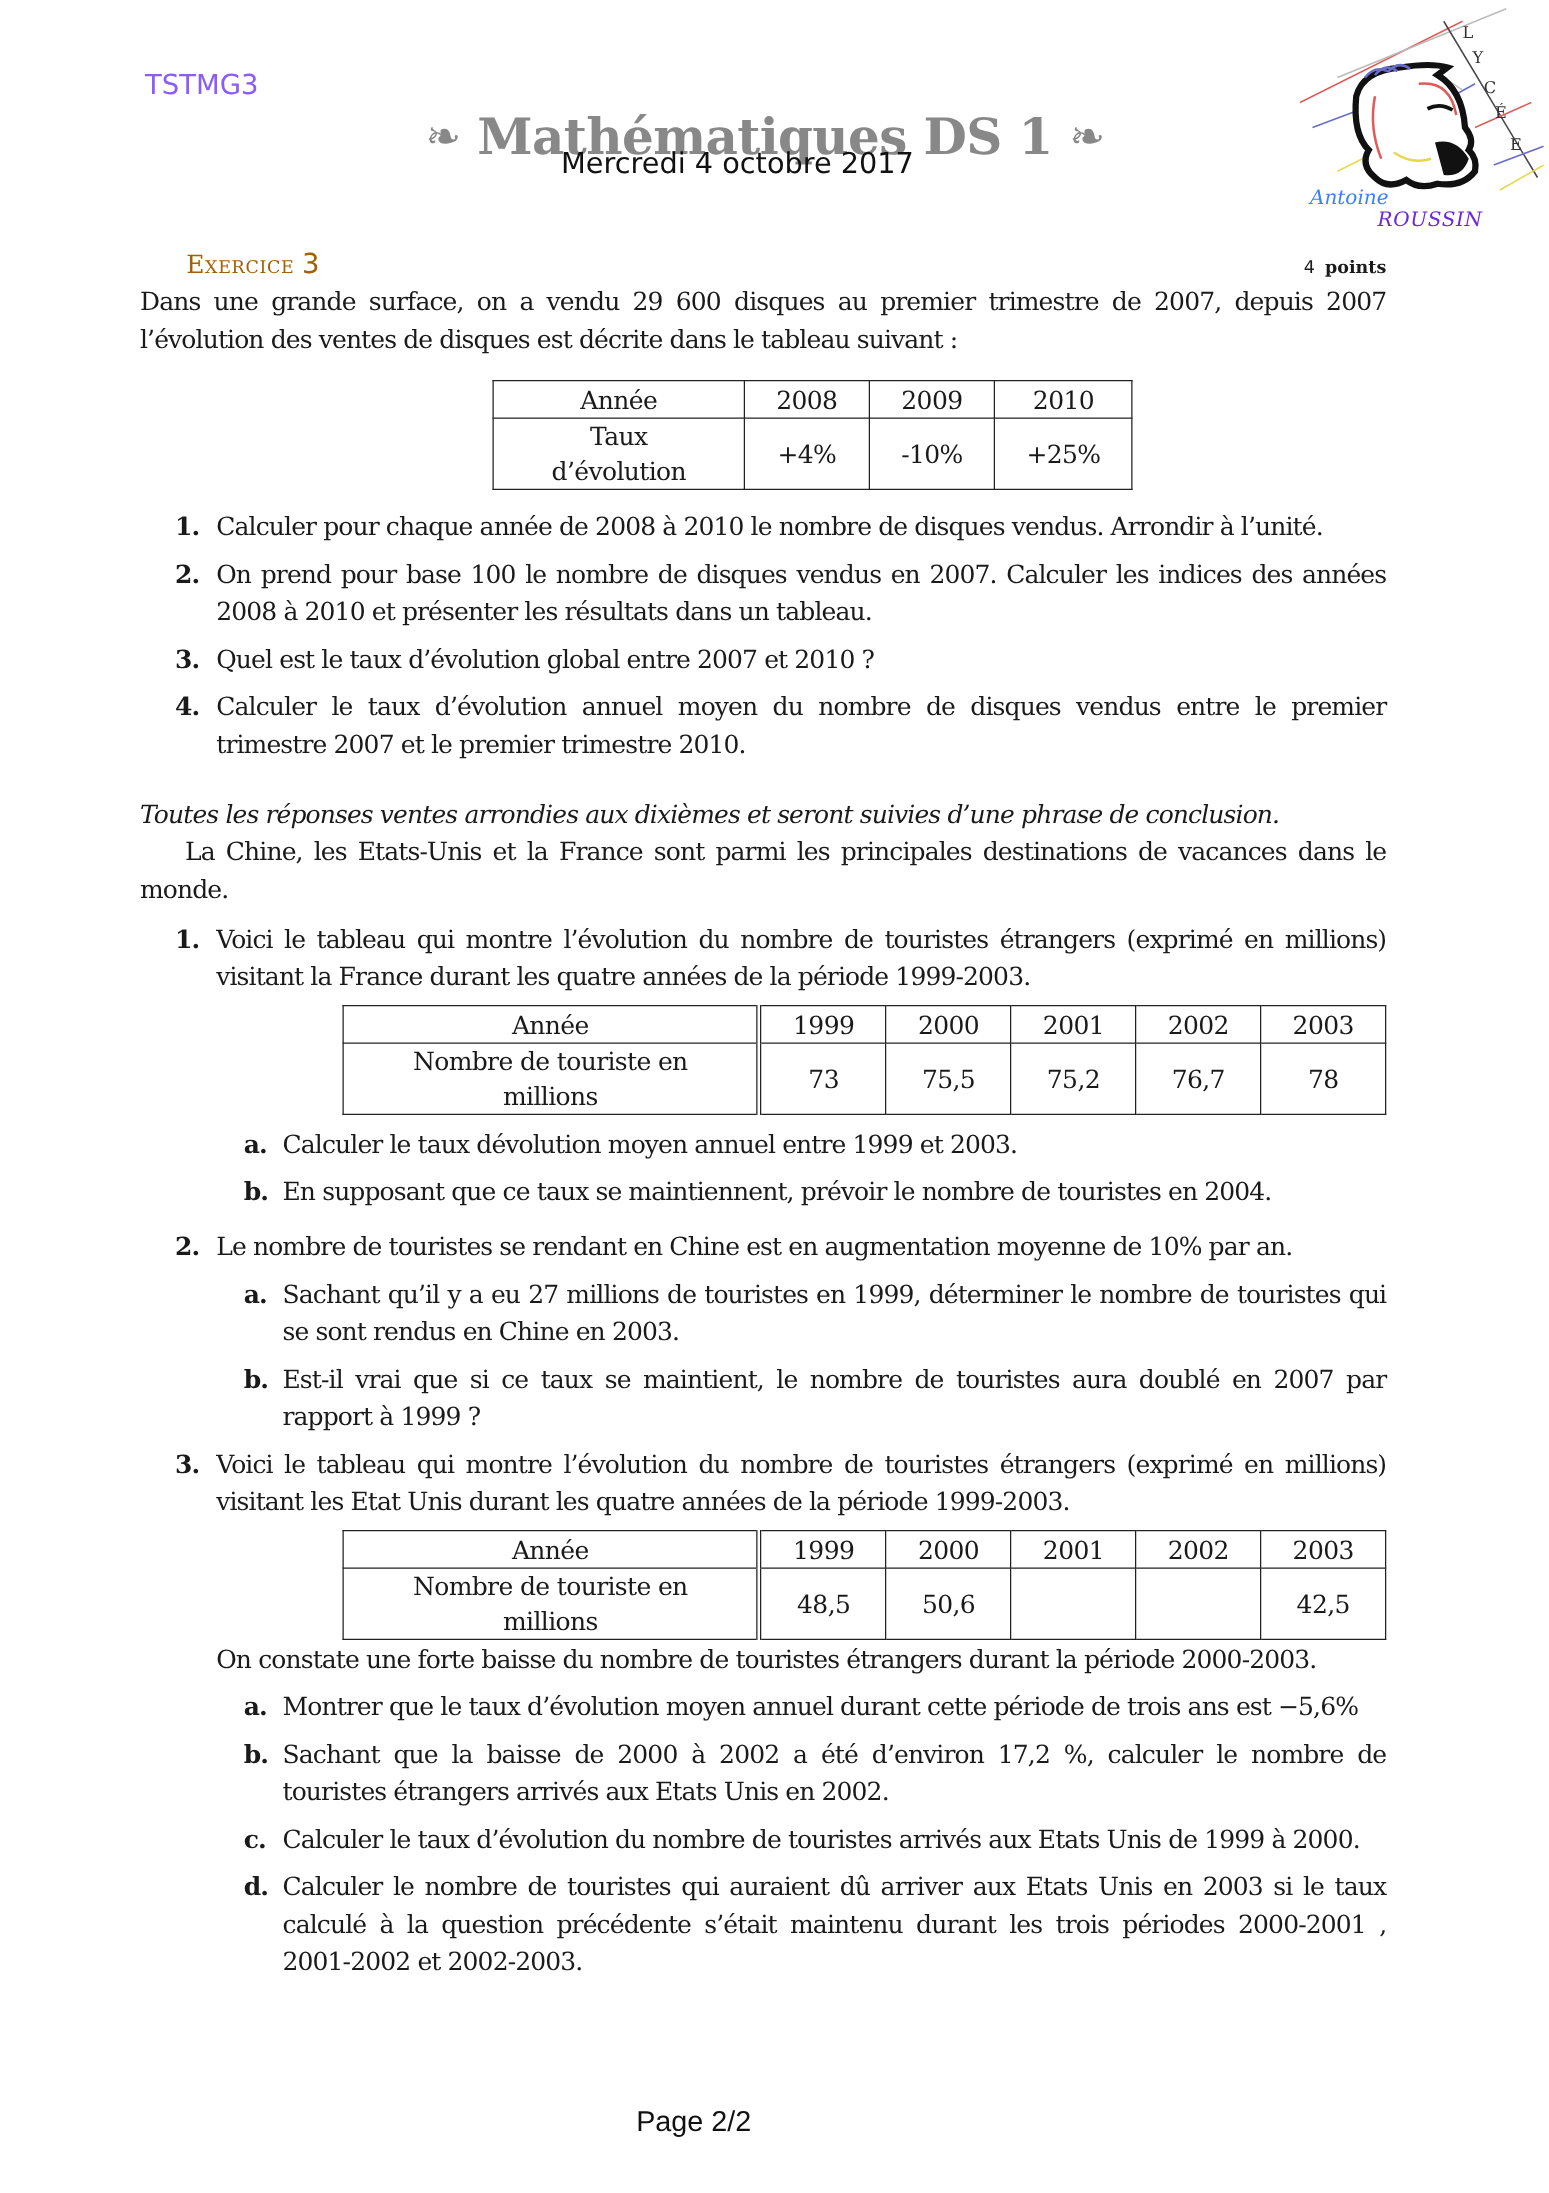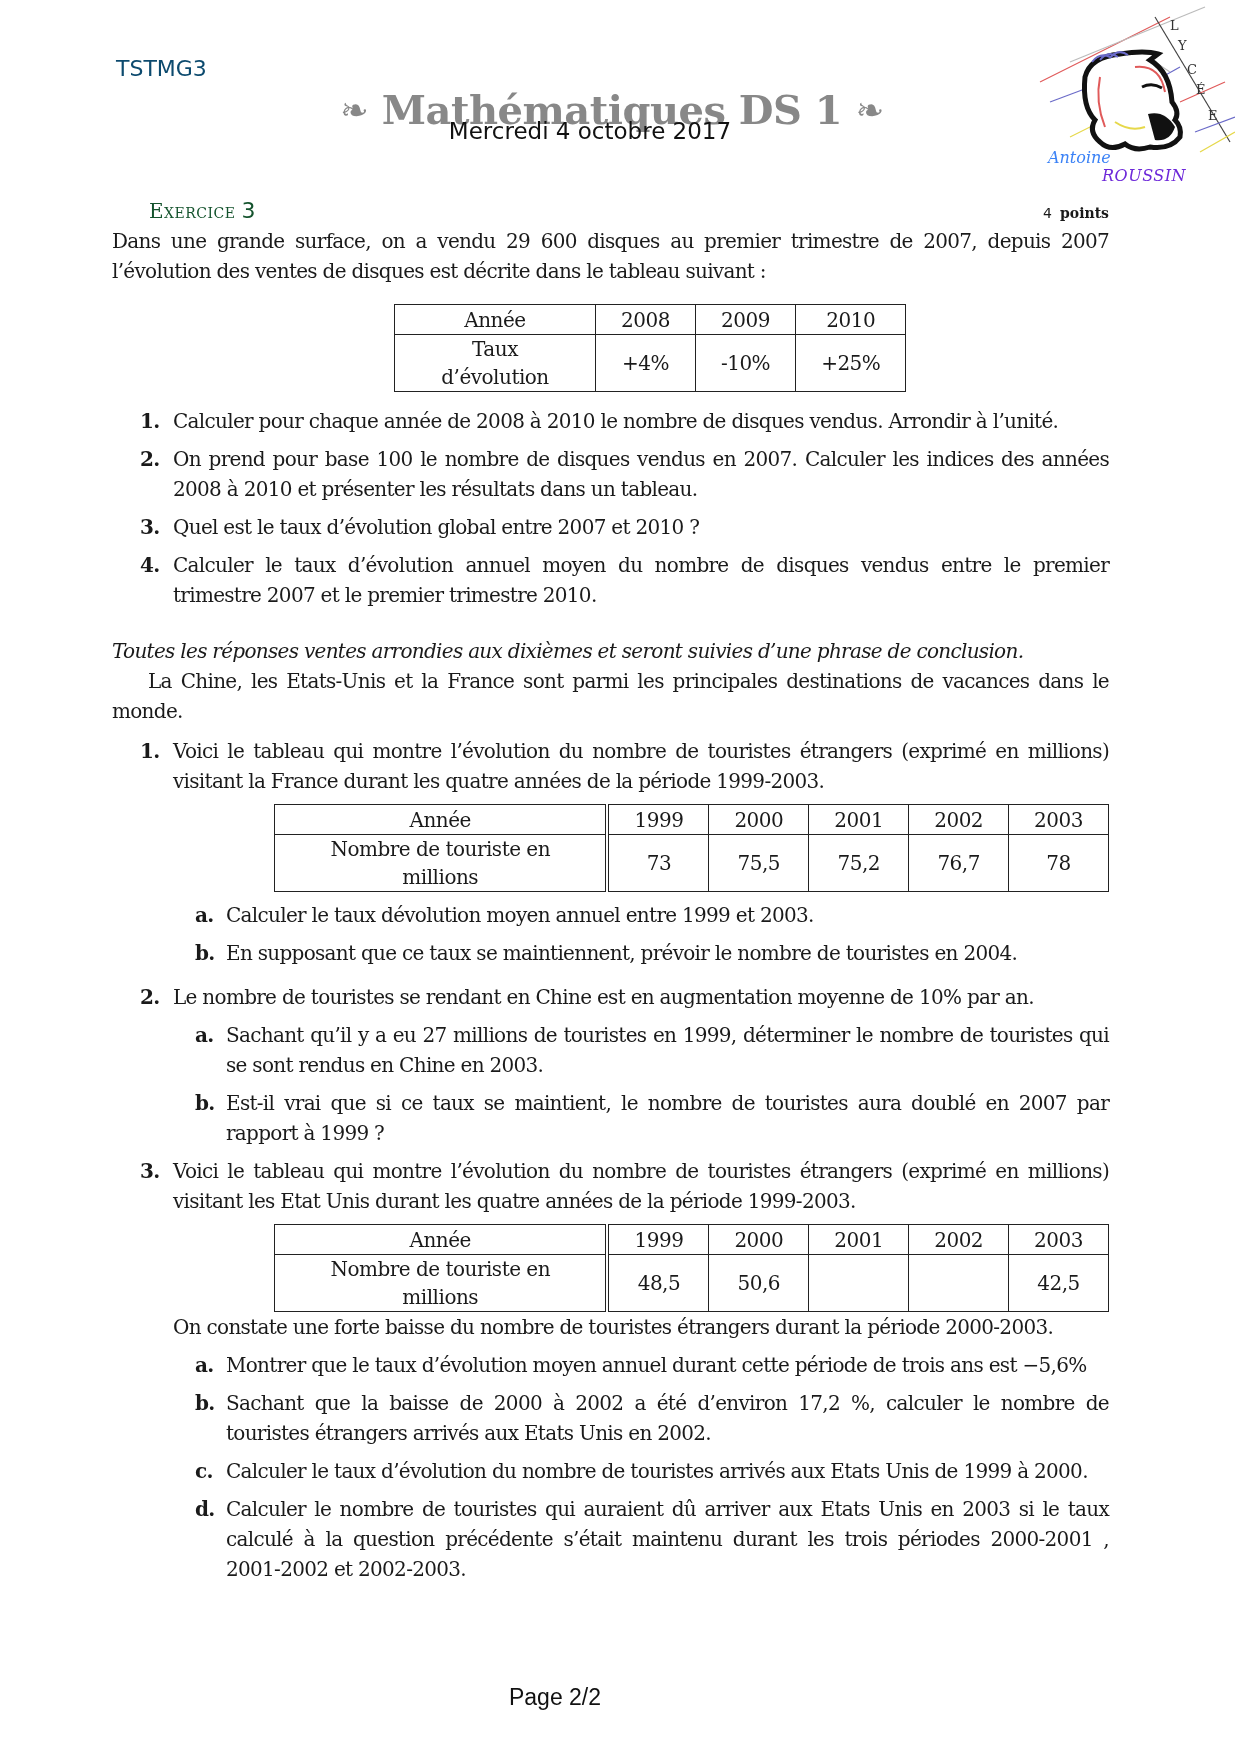--- a/index.html
+++ b/index.html
@@ -5,21 +5,21 @@
   html, body { margin: 0; padding: 0; background: #ffffff; }
   body {
     width: 1239px; height: 1754px; position: relative; overflow: hidden;
     font-family: "DejaVu Serif", serif; color: #1a1a1a;
   }
   .page { position: absolute; left: 0; top: 0; width: 1239px; height: 1754px; }
 
   
   .class-label {
     position: absolute; left: 116px; top: 56px;
-    font-family: "DejaVu Sans", sans-serif; font-size: 22px; color: #0c4a6e;
+    font-family: "DejaVu Sans", sans-serif; font-size: 22px; color: #8b5cf6;
   }
   .title {
     position: absolute; left: 322px; top: 42px; width: 580px; text-align: center;
     font-family: "DejaVu Serif", serif; font-weight: bold; font-size: 40px; color: #888888;
     letter-spacing: -0.5px; white-space: nowrap; margin-top: 44px;
   }
   .title .orn { font-size: 34px; color: #888888; font-weight: normal; vertical-align: 2px; }
   .date {
     position: absolute; left: 420px; top: 118px; width: 340px; text-align: center;
     font-family: "DejaVu Sans", sans-serif; font-size: 23px; color: #111;
@@ -36,21 +36,21 @@
   }
 
   
   .content {
     position: absolute; left: 112px; top: 196px; width: 997px;
     font-family: "DejaVu Serif", serif; font-size: 20px; line-height: 30px;
     letter-spacing: -0.7px;
   }
   .ex-head { display: flex; justify-content: space-between; align-items: baseline; height: 30px; }
   .ex-title {
-    margin-left: 37px; color: #14532d; font-size: 20px; letter-spacing: 0.5px;
+    margin-left: 37px; color: #a16207; font-size: 20px; letter-spacing: 0.5px;
     font-variant: small-caps;
   }
   .ex-title .num { font-family: "DejaVu Sans", sans-serif; font-size: 22px; margin-left: 6px; }
   .ex-points { font-weight: bold; font-size: 14px; letter-spacing: 0; text-align: center; }
   .ex-points .pnum { font-family: "DejaVu Sans", sans-serif; font-weight: normal; margin-right: 8px; }
   p { margin: 0; }
   .justify { text-align: justify; }
   .indent { text-indent: 36px; }
   .italic { font-style: italic; }
 

